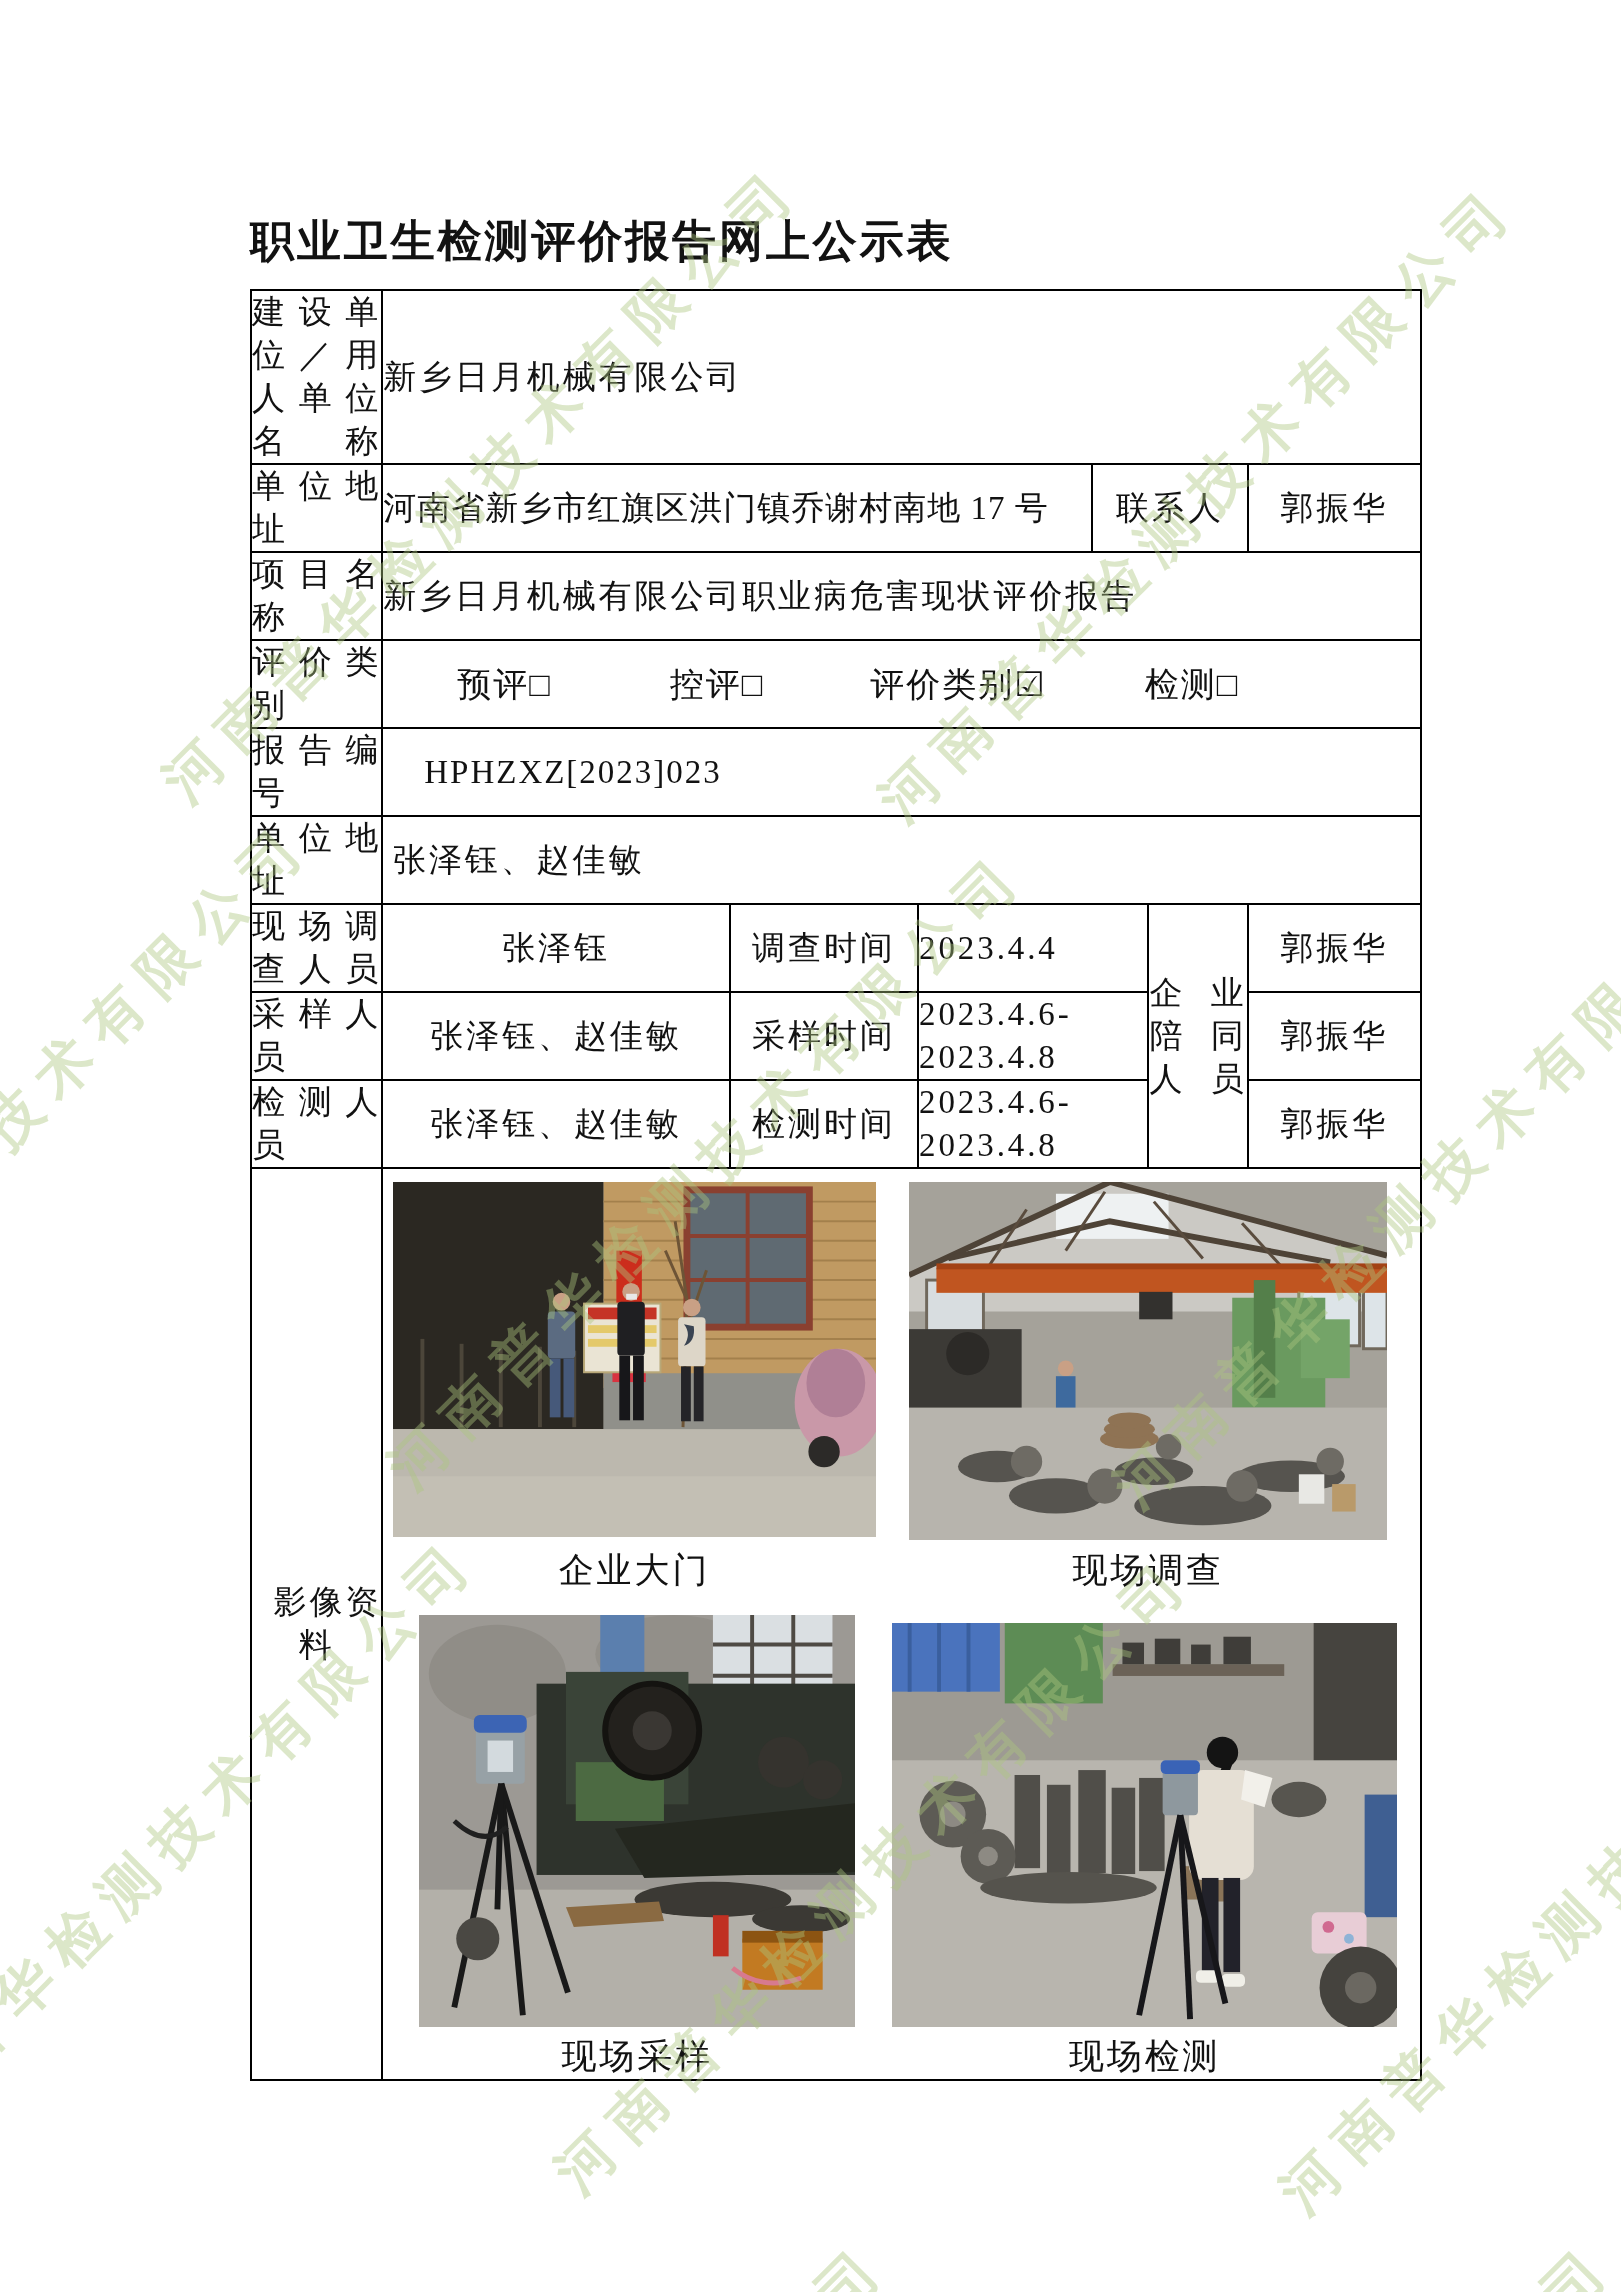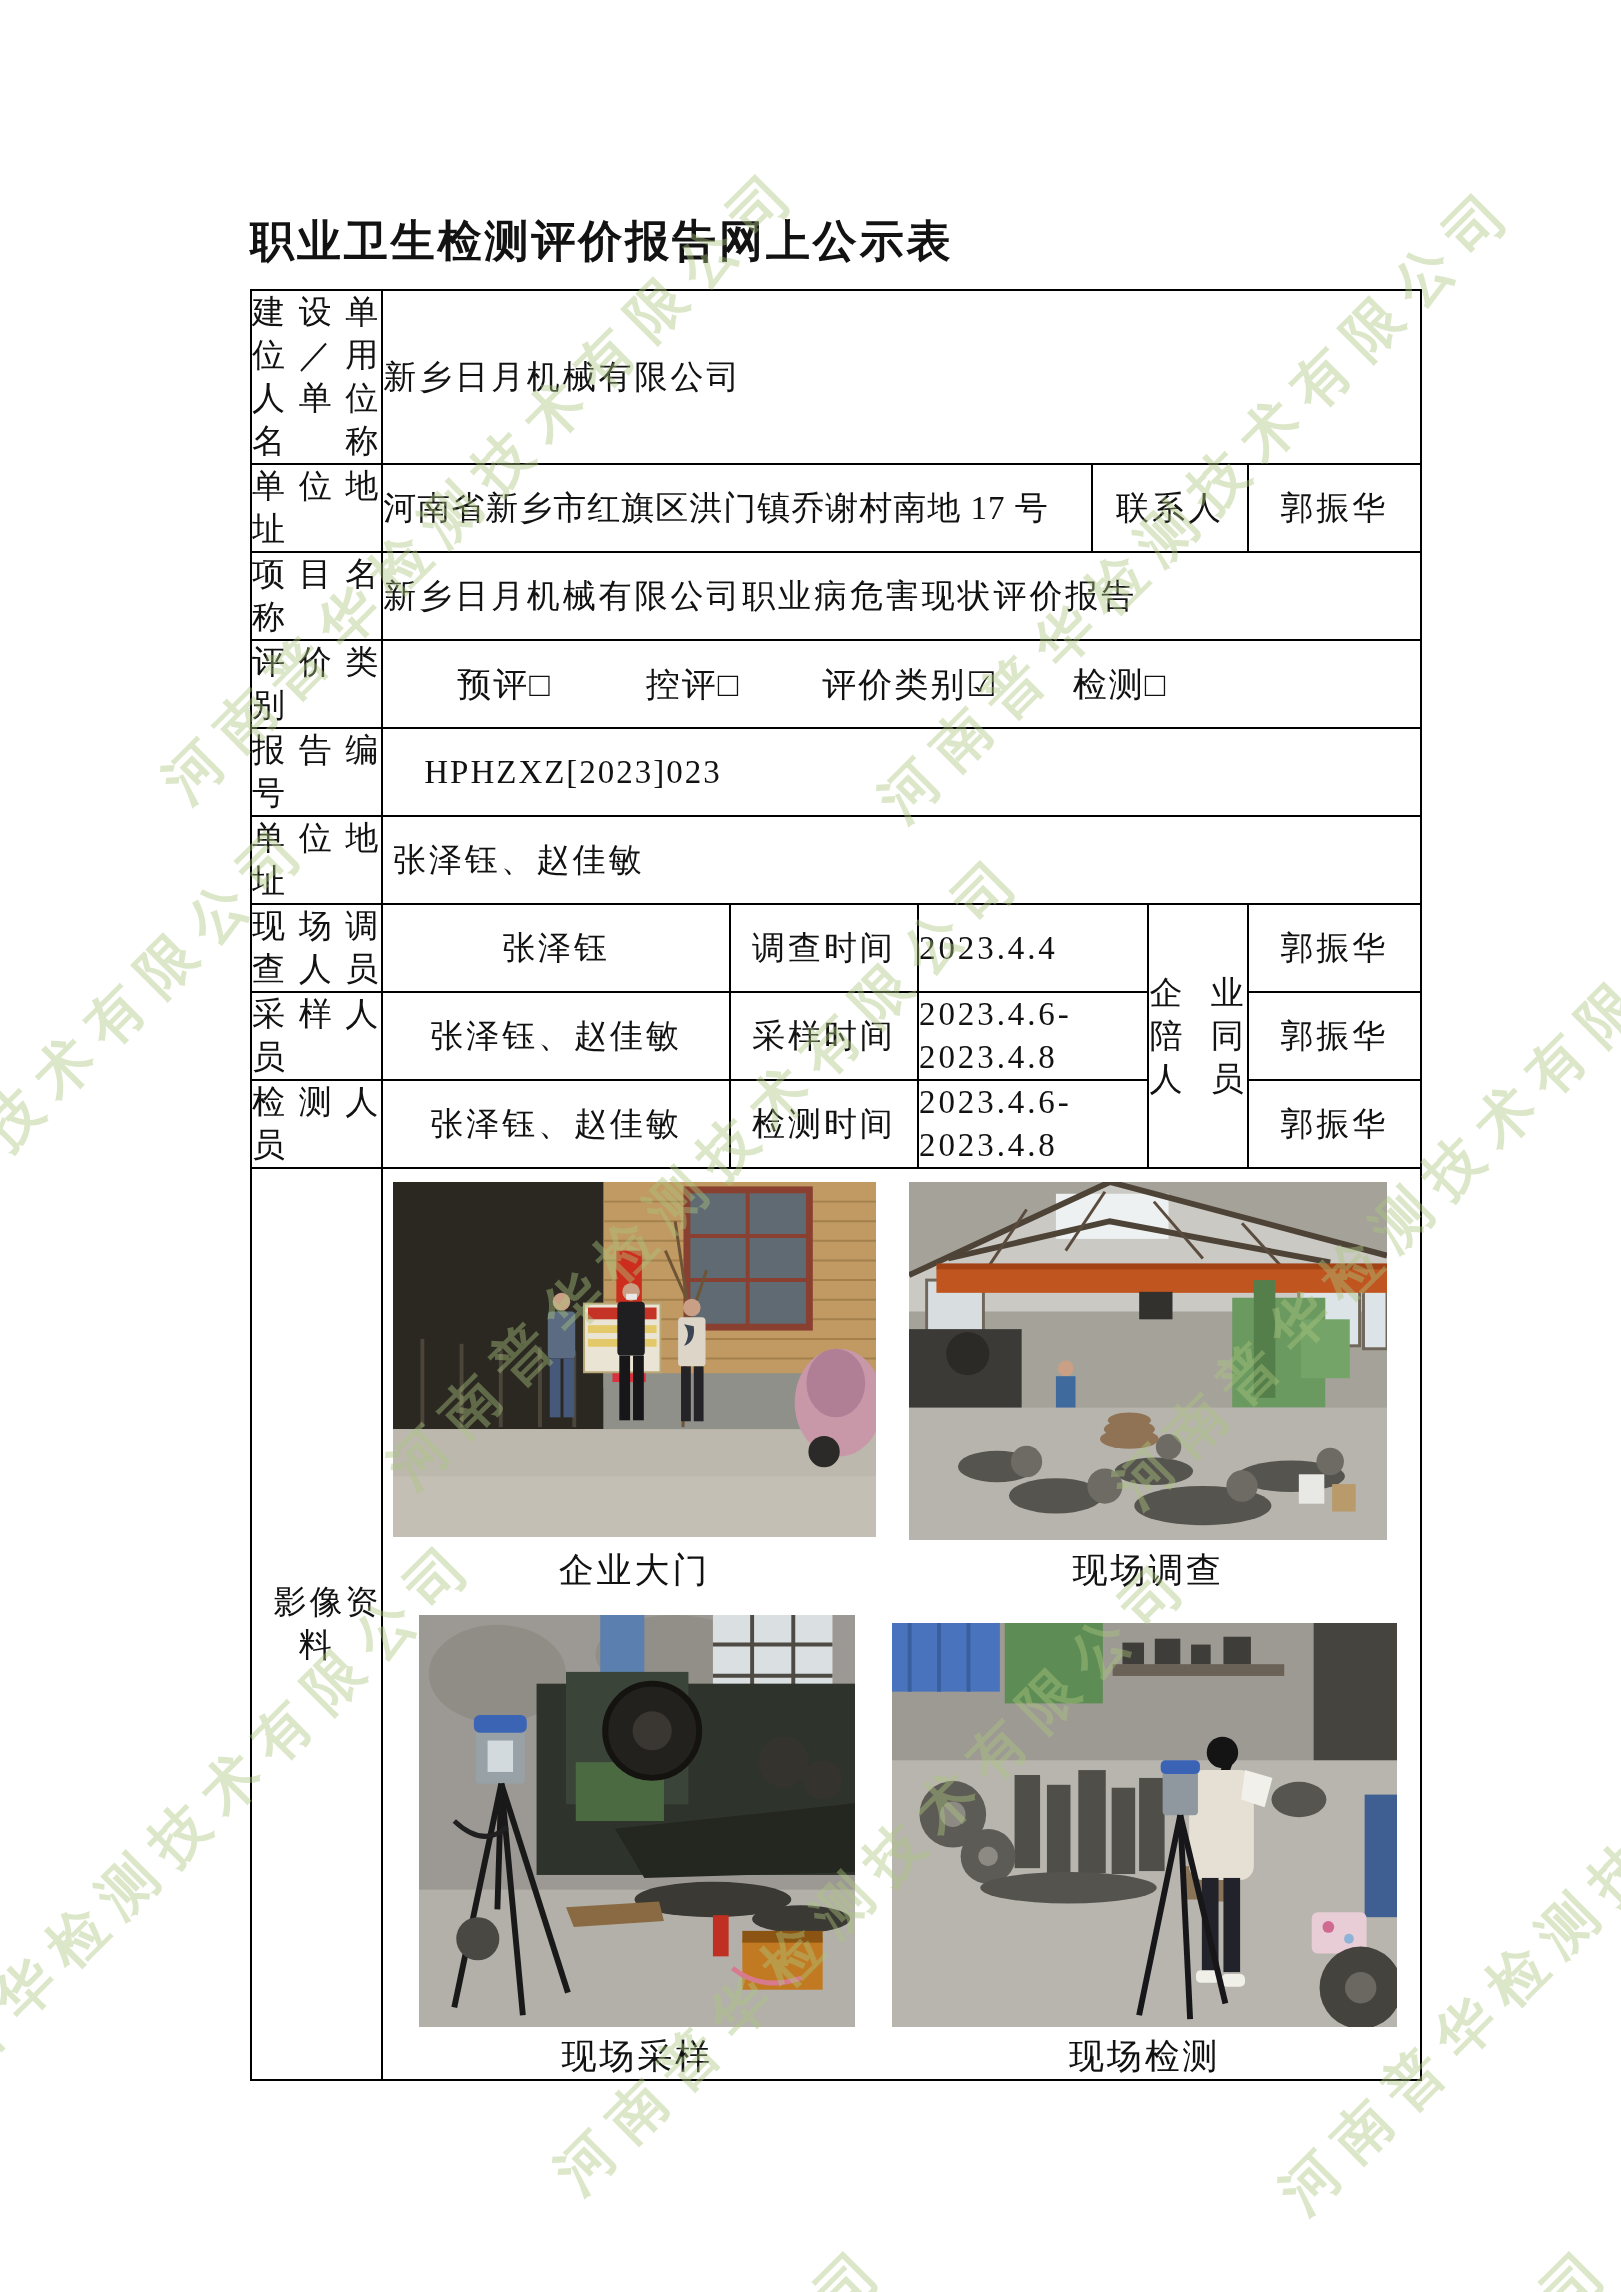--- a/index.html
+++ b/index.html
@@ -34,21 +34,21 @@
   td.val.tight{letter-spacing:1px;}
   td.val.indent{padding-left:41px;letter-spacing:2px;}
   td.ctr{text-align:center;}
   td.timeval{padding-left:13.7px;font-size:32px;letter-spacing:1px;}
   td.escort{
     padding:0 7.8px;text-align:justify;text-align-last:justify;
     text-justify:inter-character;font-size:34px;line-height:49px;letter-spacing:2px;
   }
   .twoline div{white-space:nowrap;}
   
-  .cbrow{padding-left:74px;display:flex;align-items:center;}
+  .cbrow{padding-left:74px;display:flex;align-items:center;gap:24px;}
   .cbitem{white-space:nowrap;font-size:34px;letter-spacing:2px;}
   .cbitem.g1{margin-right:94px;}
   .cbitem.g2{margin-right:82px;}
   .cbitem.g3{margin-right:74px;}
   
   .mediacell{position:relative;height:908px;text-decoration:underline;}
   .photo{position:absolute;overflow:hidden;background:#888;}
   .photo svg{display:block;width:100%;height:100%;}
   .photo-cap{
     position:absolute;text-align:center;font-size:35px;letter-spacing:2.9px;

